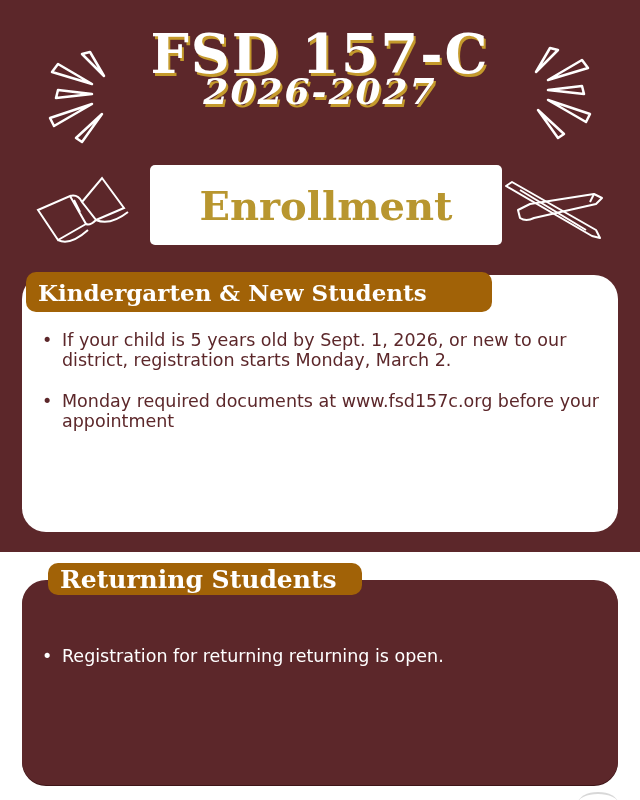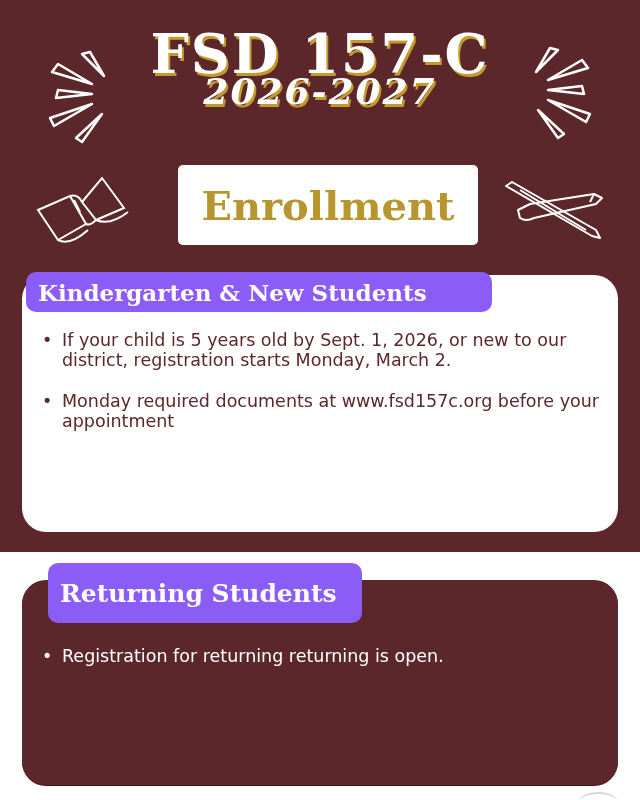--- a/index.html
+++ b/index.html
@@ -17,43 +17,43 @@
     font-family: "DejaVu Serif", serif; font-weight: bold; color: #ffffff;
     text-shadow: 2px 3px 0 #c49a2c, -1px -1px 0 #5c272a;
     letter-spacing: 2px;
   }
   .title-line1 { top: 22px; font-size: 54px; }
   .title-line2 { top: 70px; font-size: 36px; font-style: italic; }
   .burst { position: absolute; }
   .burst svg { display: block; }
 
   .enroll-box {
-    position: absolute; left: 178px; top: 165px; width: 300px; height: 80px;
+    position: absolute; left: 150px; top: 165px; width: 352px; height: 80px;
     background: #ffffff; border-radius: 5px;
     display: flex; align-items: center; justify-content: center;
   }
   .enroll-box span {
     font-family: "DejaVu Serif", serif; font-weight: bold;
     font-size: 40px; color: #b8962f;
   }
   .deco { position: absolute; }
 
   .card {
     position: absolute; left: 22px; width: 596px; border-radius: 24px;
   }
   .card-k { top: 275px; height: 257px; background: #ffffff; }
   .card-r { top: 580px; height: 205px; background: #5c272a; box-shadow: 0 1px 0 #3e1517; }
 
   .tab {
-    position: absolute; background: #8b5cf6; border-radius: 10px;
+    position: absolute; background: #a16207; border-radius: 10px;
     color: #ffffff; font-family: "DejaVu Serif", serif; font-weight: bold;
     display: flex; align-items: center; padding: 0 12px; box-sizing: border-box;
   }
   .tab-k { left: 26px; top: 272px; width: 466px; height: 40px; font-size: 23px; }
-  .tab-r { left: 48px; top: 563px; width: 314px; height: 60px; font-size: 25px; }
+  .tab-r { left: 48px; top: 563px; width: 314px; height: 32px; font-size: 25px; }
 
   .bullets {
     position: absolute; margin: 8px; padding: 0; list-style: none;
     font-family: "DejaVu Sans", sans-serif; font-size: 17.5px; line-height: 20px;
   }
   .bullets li {
     position: relative; padding-left: 20px;
   }
   .bullets li::before {
     content: "•"; position: absolute; left: 0; top: 0;

